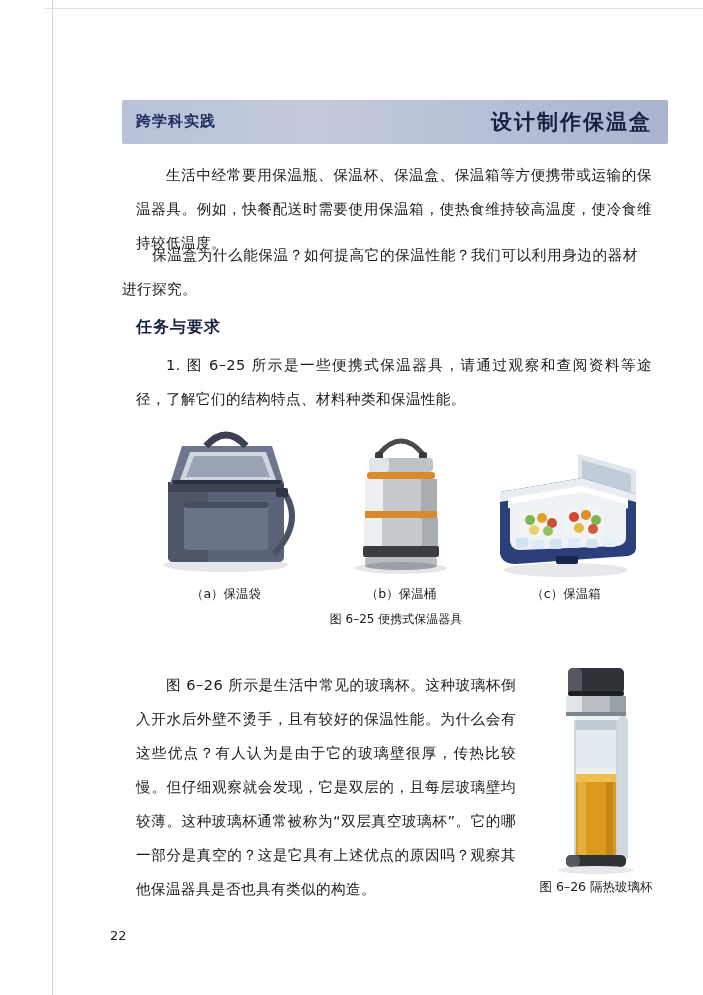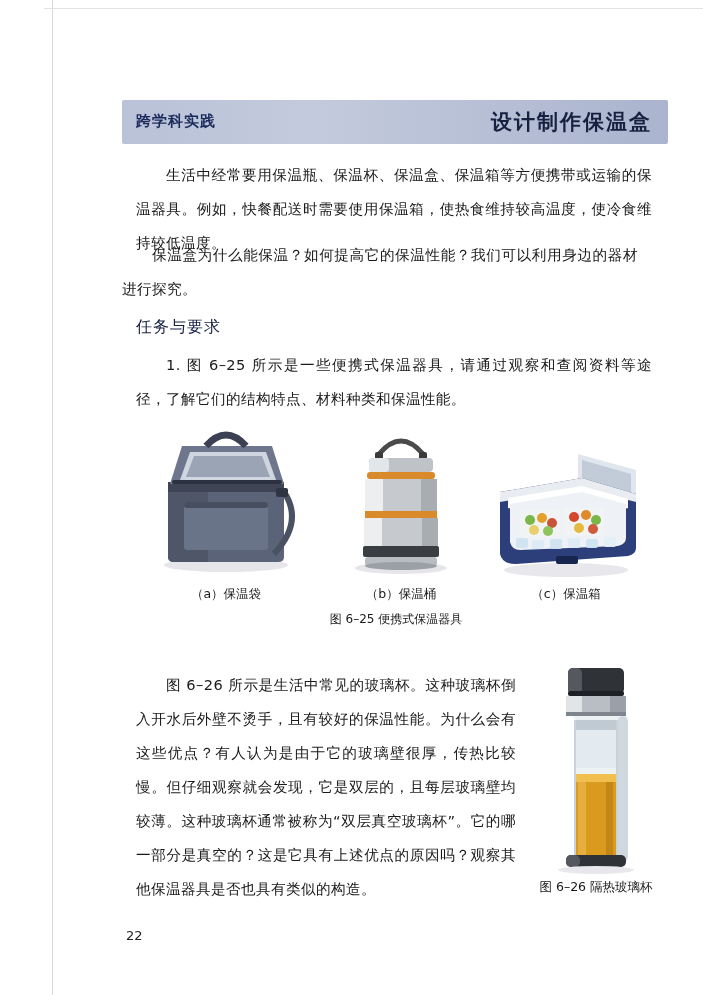--- a/index.html
+++ b/index.html
@@ -73,21 +73,21 @@
     text-align: justify;
     font-family: "DejaVu Sans", sans-serif;
   }
   .p1 { left: 92px; top: 158px; width: 516px; text-indent: 30px; }
   .p2 { left: 78px; top: 238px; width: 516px; text-indent: 30px; }
   .section-head {
     position: absolute;
     left: 92px;
     top: 317px;
     font-size: 16px;
-    font-weight: normal;
+    font-weight: bold;
     color: #16203f;
     letter-spacing: 1px;
     font-family: "DejaVu Sans", sans-serif;
   }
   .p3 { left: 92px; top: 348px; width: 516px; text-indent: 30px; }
   .p4 { left: 92px; top: 668px; width: 380px; text-indent: 30px; }
 
   
   .fig-row {
     position: absolute;
@@ -140,21 +140,21 @@
     left: 472px;
     top: 879px;
     width: 160px;
     text-align: center;
     font-size: 12.5px;
     color: #1a1a1a;
     font-family: "DejaVu Sans", sans-serif;
   }
   .page-number {
     position: absolute;
-    left: 82px;
+    left: 66px;
     top: 928px;
     font-size: 13px;
     color: #222;
     font-family: "DejaVu Sans", sans-serif;
   }
   svg { display: block; }
 </style>
 </head>
 <body>
 

